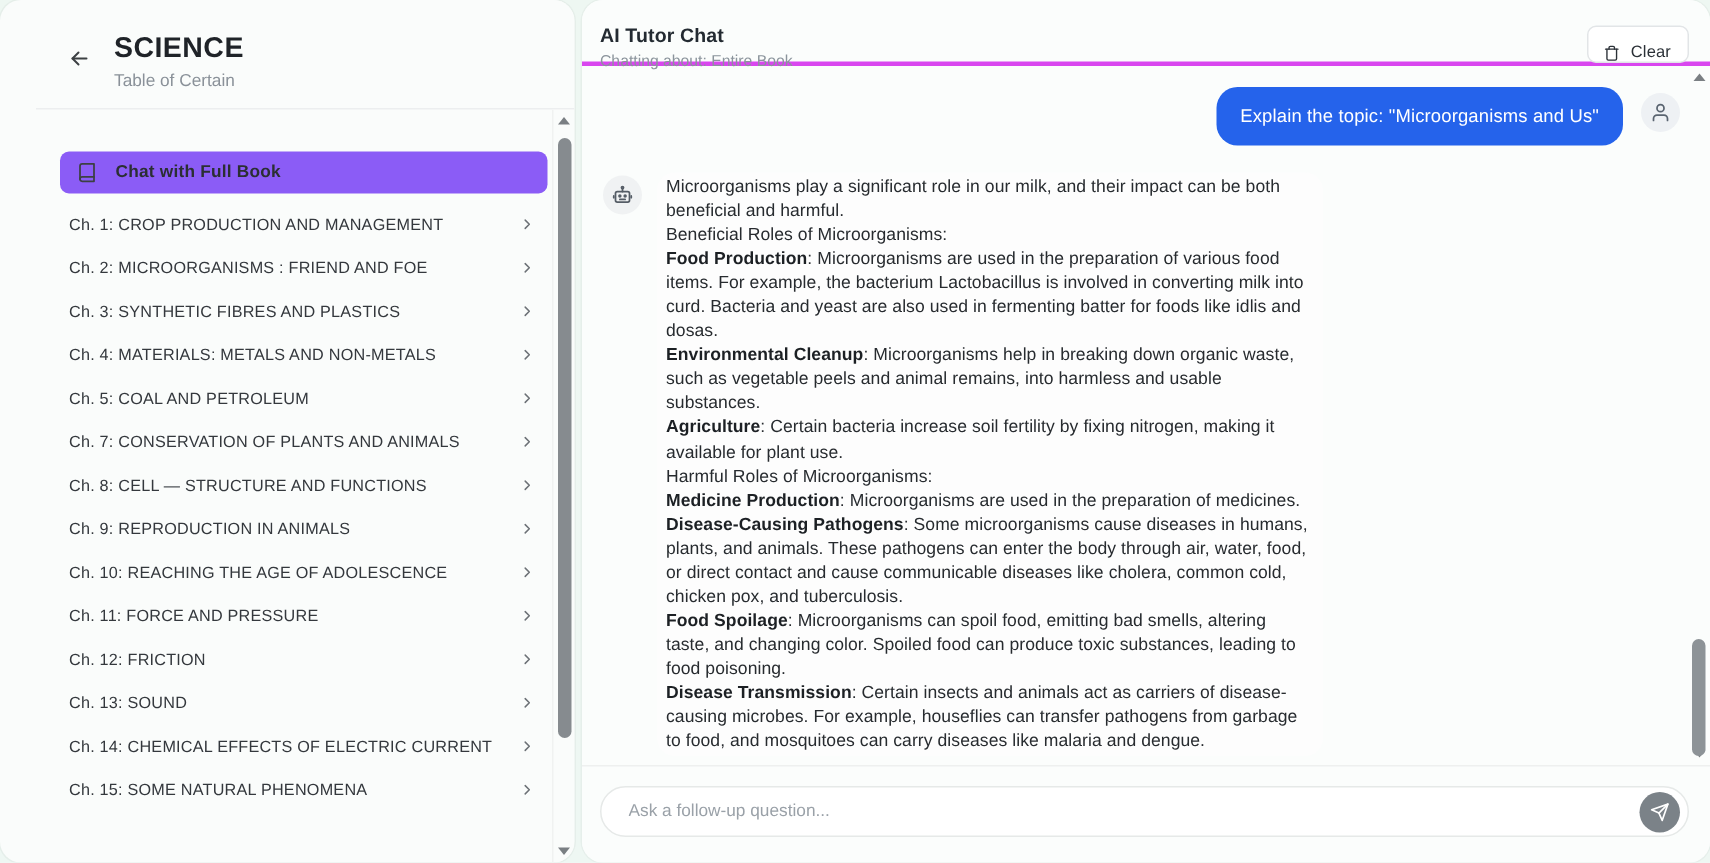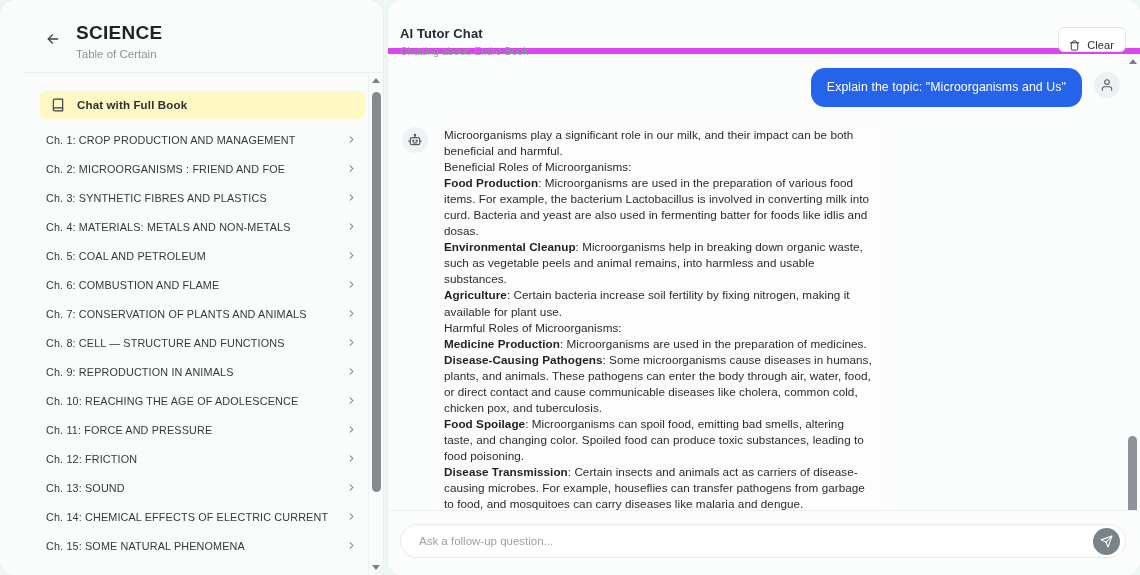--- a/index.html
+++ b/index.html
@@ -75,24 +75,24 @@
   .sb-list {
     position: absolute;
     top: 0; left: 0; right: 0; bottom: 0;
     padding: 8px 10px 0 8px;
     overflow: hidden;
   }
   .full-book {
     display: flex;
     align-items: center;
     height: 28px;
-    margin: 10px 8px 6px 8px;
+    margin: 20px 8px 6px 8px;
     padding: 0 10px;
     border-radius: 6px;
-    background: #fef9c3;
+    background: #8b5cf6;
     cursor: pointer;
   }
   .full-book .fb-icon {
     width: 15px; height: 15px;
     color: #3c4043;
     display: flex; align-items: center; justify-content: center;
     flex: 0 0 auto;
   }
   .full-book .fb-label {
     margin-left: 12px;
@@ -171,26 +171,26 @@
     height: 575px;
     background: #fbfdfc;
     border-radius: 14px;
     box-shadow: 0 0 0 1px rgba(0,0,0,0.03);
     display: flex;
     flex-direction: column;
     overflow: hidden;
   }
   .chat-header {
     flex: 0 0 auto;
-    height: 54px;
-    padding: 26px 14px 0 12px;
+    height: 44px;
+    padding: 16px 14px 0 12px;
     display: flex;
     align-items: flex-start;
     justify-content: space-between;
-    border-bottom: 6px solid #d946ef;
+    border-bottom: 3px solid #d946ef;
     background: #fbfdfc;
   }
   .ch-titles { padding-left: 0px; }
   .chat-title {
     font-size: 13px;
     font-weight: 700;
     color: #232a31;
     line-height: 16px;
     letter-spacing: 0.1px;
   }
@@ -395,28 +395,20 @@
             <div class="chapter">
               <span class="ch-label">Ch. 4: MATERIALS: METALS AND NON-METALS</span>
               <span class="ch-chevron">
                 <svg width="11" height="11" viewBox="0 0 24 24" fill="none" stroke="currentColor" stroke-width="2.2" stroke-linecap="round" stroke-linejoin="round">
                   <polyline points="9 18 15 12 9 6"></polyline>
                 </svg>
               </span>
             </div>
             <div class="chapter">
               <span class="ch-label">Ch. 5: COAL AND PETROLEUM</span>
-              <span class="ch-chevron">
-                <svg width="11" height="11" viewBox="0 0 24 24" fill="none" stroke="currentColor" stroke-width="2.2" stroke-linecap="round" stroke-linejoin="round">
-                  <polyline points="9 18 15 12 9 6"></polyline>
-                </svg>
-              </span>
-            </div>
-            <div class="chapter">
-              <span class="ch-label">Ch. 6: COMBUSTION AND FLAME</span>
               <span class="ch-chevron">
                 <svg width="11" height="11" viewBox="0 0 24 24" fill="none" stroke="currentColor" stroke-width="2.2" stroke-linecap="round" stroke-linejoin="round">
                   <polyline points="9 18 15 12 9 6"></polyline>
                 </svg>
               </span>
             </div>
             <div class="chapter">
               <span class="ch-label">Ch. 7: CONSERVATION OF PLANTS AND ANIMALS</span>
               <span class="ch-chevron">
                 <svg width="11" height="11" viewBox="0 0 24 24" fill="none" stroke="currentColor" stroke-width="2.2" stroke-linecap="round" stroke-linejoin="round">

